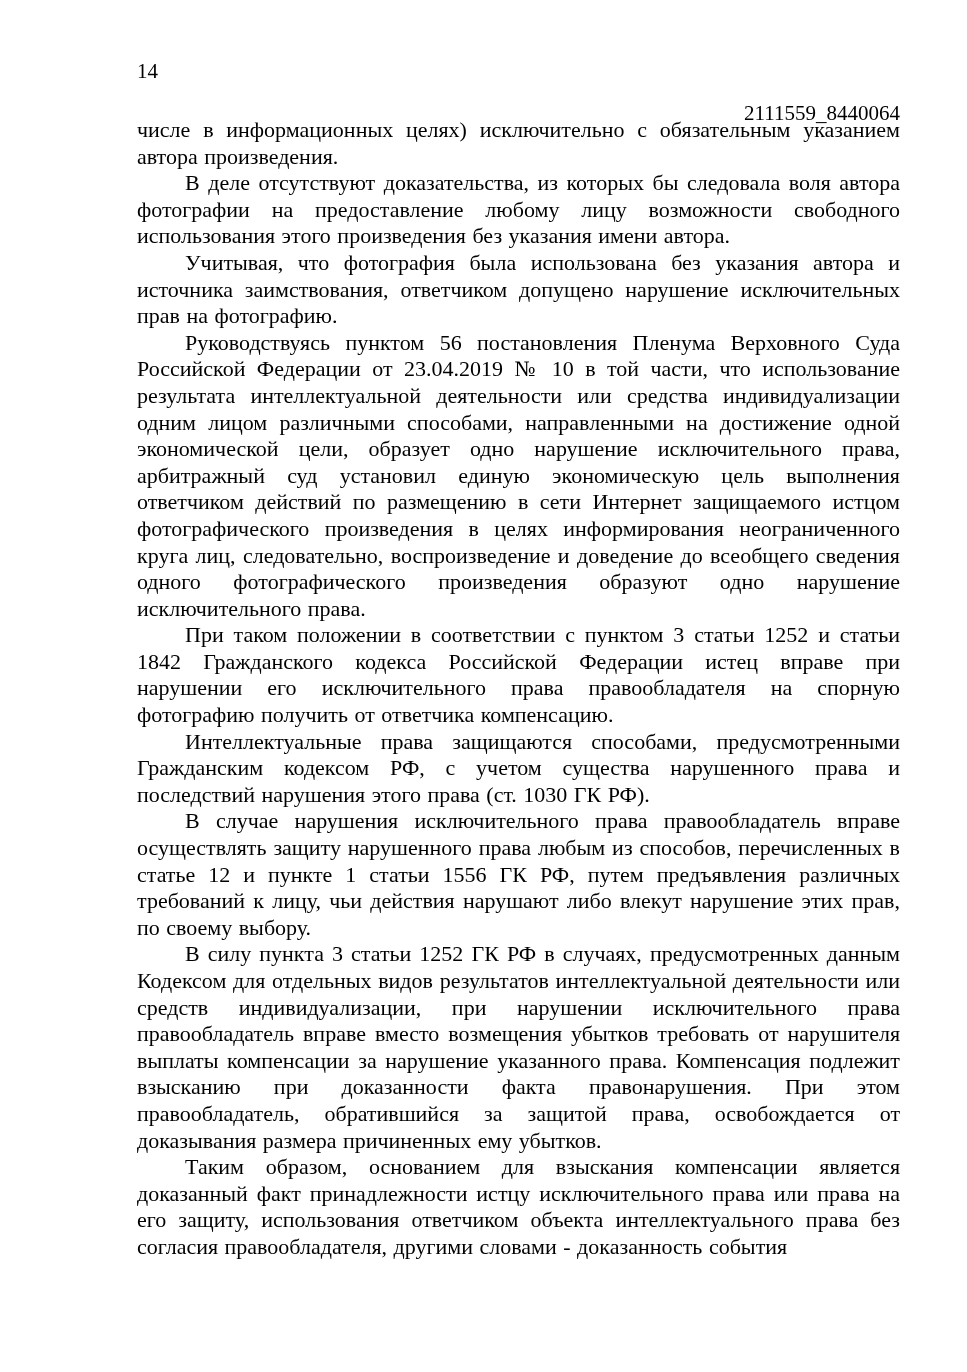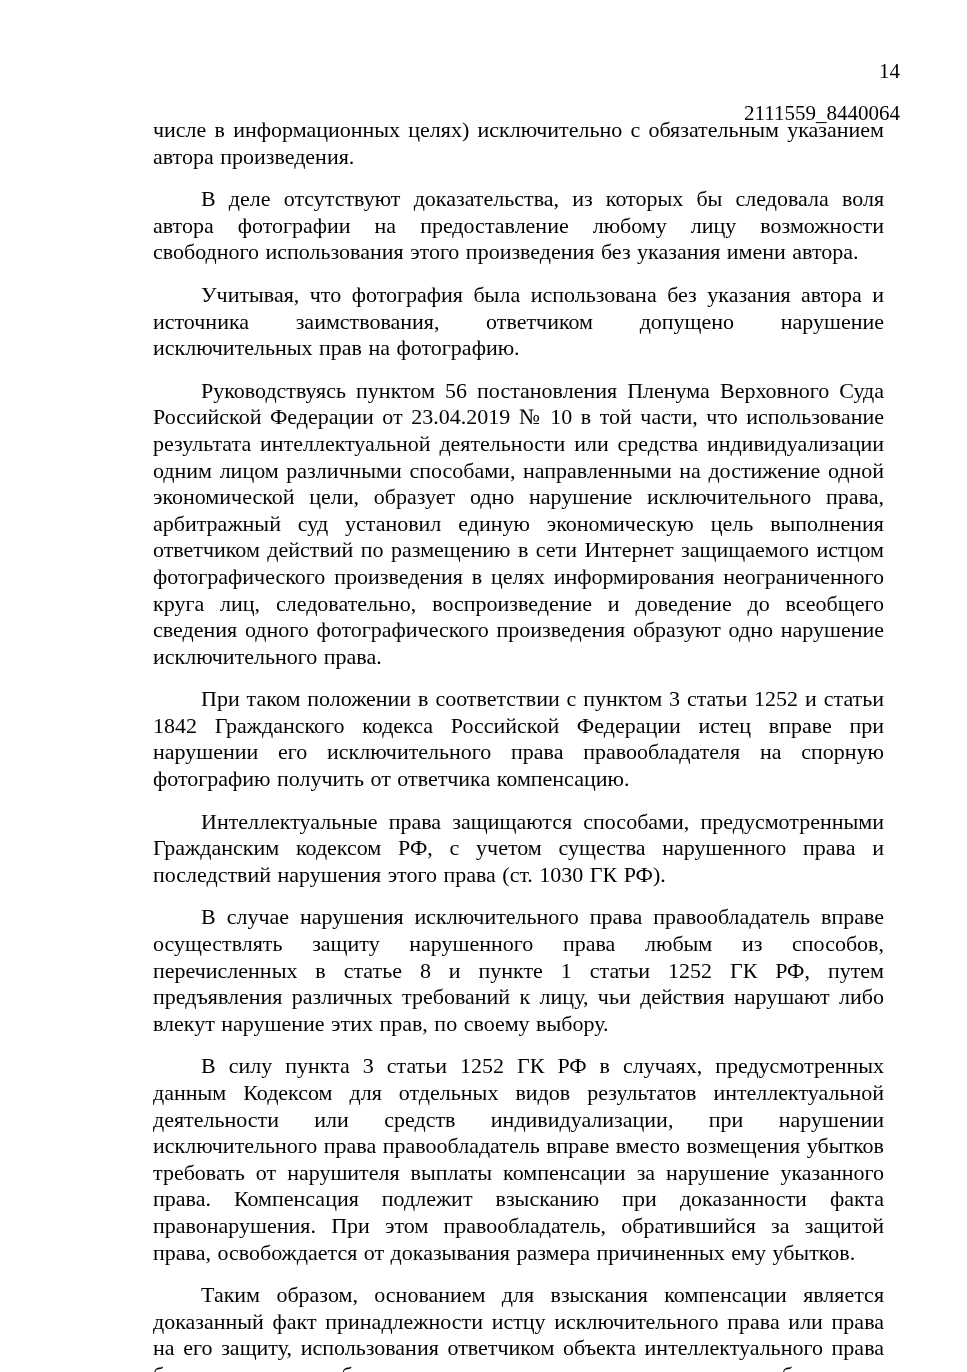--- a/index.html
+++ b/index.html
@@ -23,36 +23,36 @@
     width: 763px;
   }
   .page-header {
     position: relative;
     height: 22px;
     font-size: 21px;
     line-height: 22px;
   }
   .page-number {
     display: block;
-    text-align: right;
+    text-align: left;
   }
   .doc-id {
     position: absolute;
     right: 0;
     top: 0;
     white-space: nowrap;
     margin-top: 42px;
   }
   .body-text {
     margin-top: 35px;
     font-size: 22px;
     line-height: 26.6px;
   }
   .body-text p {
-    margin: 16px;
+    margin: 0;
     padding: 0;
     text-align: justify;
     text-align-last: left;
     text-indent: 48px;
     word-spacing: 1px;
   }
   .body-text p.no-indent {
     text-indent: 0;
   }
 </style>
@@ -67,19 +67,19 @@
       <span class="doc-id">2111559_8440064</span>
     </div>
 
     <div class="body-text">
       <p class="no-indent">числе в информационных целях) исключительно с обязательным указанием автора произведения.</p>
       <p>В деле отсутствуют доказательства, из которых бы следовала воля автора фотографии на предоставление любому лицу возможности свободного использования этого произведения без указания имени автора.</p>
       <p>Учитывая, что фотография была использована без указания автора и источника заимствования, ответчиком допущено нарушение исключительных прав на фотографию.</p>
       <p>Руководствуясь пунктом 56 постановления Пленума Верховного Суда Российской Федерации от 23.04.2019 № 10 в той части, что использование результата интеллектуальной деятельности или средства индивидуализации одним лицом различными способами, направленными на достижение одной экономической цели, образует одно нарушение исключительного права, арбитражный суд установил единую экономическую цель выполнения ответчиком действий по размещению в сети Интернет защищаемого истцом фотографического произведения в целях информирования неограниченного круга лиц, следовательно, воспроизведение и доведение до всеобщего сведения одного фотографического произведения образуют одно нарушение исключительного права.</p>
       <p>При таком положении в соответствии с пунктом 3 статьи 1252 и статьи 1842 Гражданского кодекса Российской Федерации истец вправе при нарушении его исключительного права правообладателя на спорную фотографию получить от ответчика компенсацию.</p>
       <p>Интеллектуальные права защищаются способами, предусмотренными Гражданским кодексом РФ, с учетом существа нарушенного права и последствий нарушения этого права (ст. 1030 ГК РФ).</p>
-      <p>В случае нарушения исключительного права правообладатель вправе осуществлять защиту нарушенного права любым из способов, перечисленных в статье 8 и пункте 1 статьи 1252 ГК РФ, путем предъявления различных требований к лицу, чьи действия нарушают либо влекут нарушение этих прав, по своему выбору.</p>
+      <p>В случае нарушения исключительного права правообладатель вправе осуществлять защиту нарушенного права любым из способов, перечисленных в статье 12 и пункте 1 статьи 1556 ГК РФ, путем предъявления различных требований к лицу, чьи действия нарушают либо влекут нарушение этих прав, по своему выбору.</p>
       <p>В силу пункта 3 статьи 1252 ГК РФ в случаях, предусмотренных данным Кодексом для отдельных видов результатов интеллектуальной деятельности или средств индивидуализации, при нарушении исключительного права правообладатель вправе вместо возмещения убытков требовать от нарушителя выплаты компенсации за нарушение указанного права. Компенсация подлежит взысканию при доказанности факта правонарушения. При этом правообладатель, обратившийся за защитой права, освобождается от доказывания размера причиненных ему убытков.</p>
       <p>Таким образом, основанием для взыскания компенсации является доказанный факт принадлежности истцу исключительного права или права на его защиту, использования ответчиком объекта интеллектуального права без согласия правообладателя, другими словами - доказанность события</p>
     </div>
 
   </div>
 </div>
 
 </body></html>

